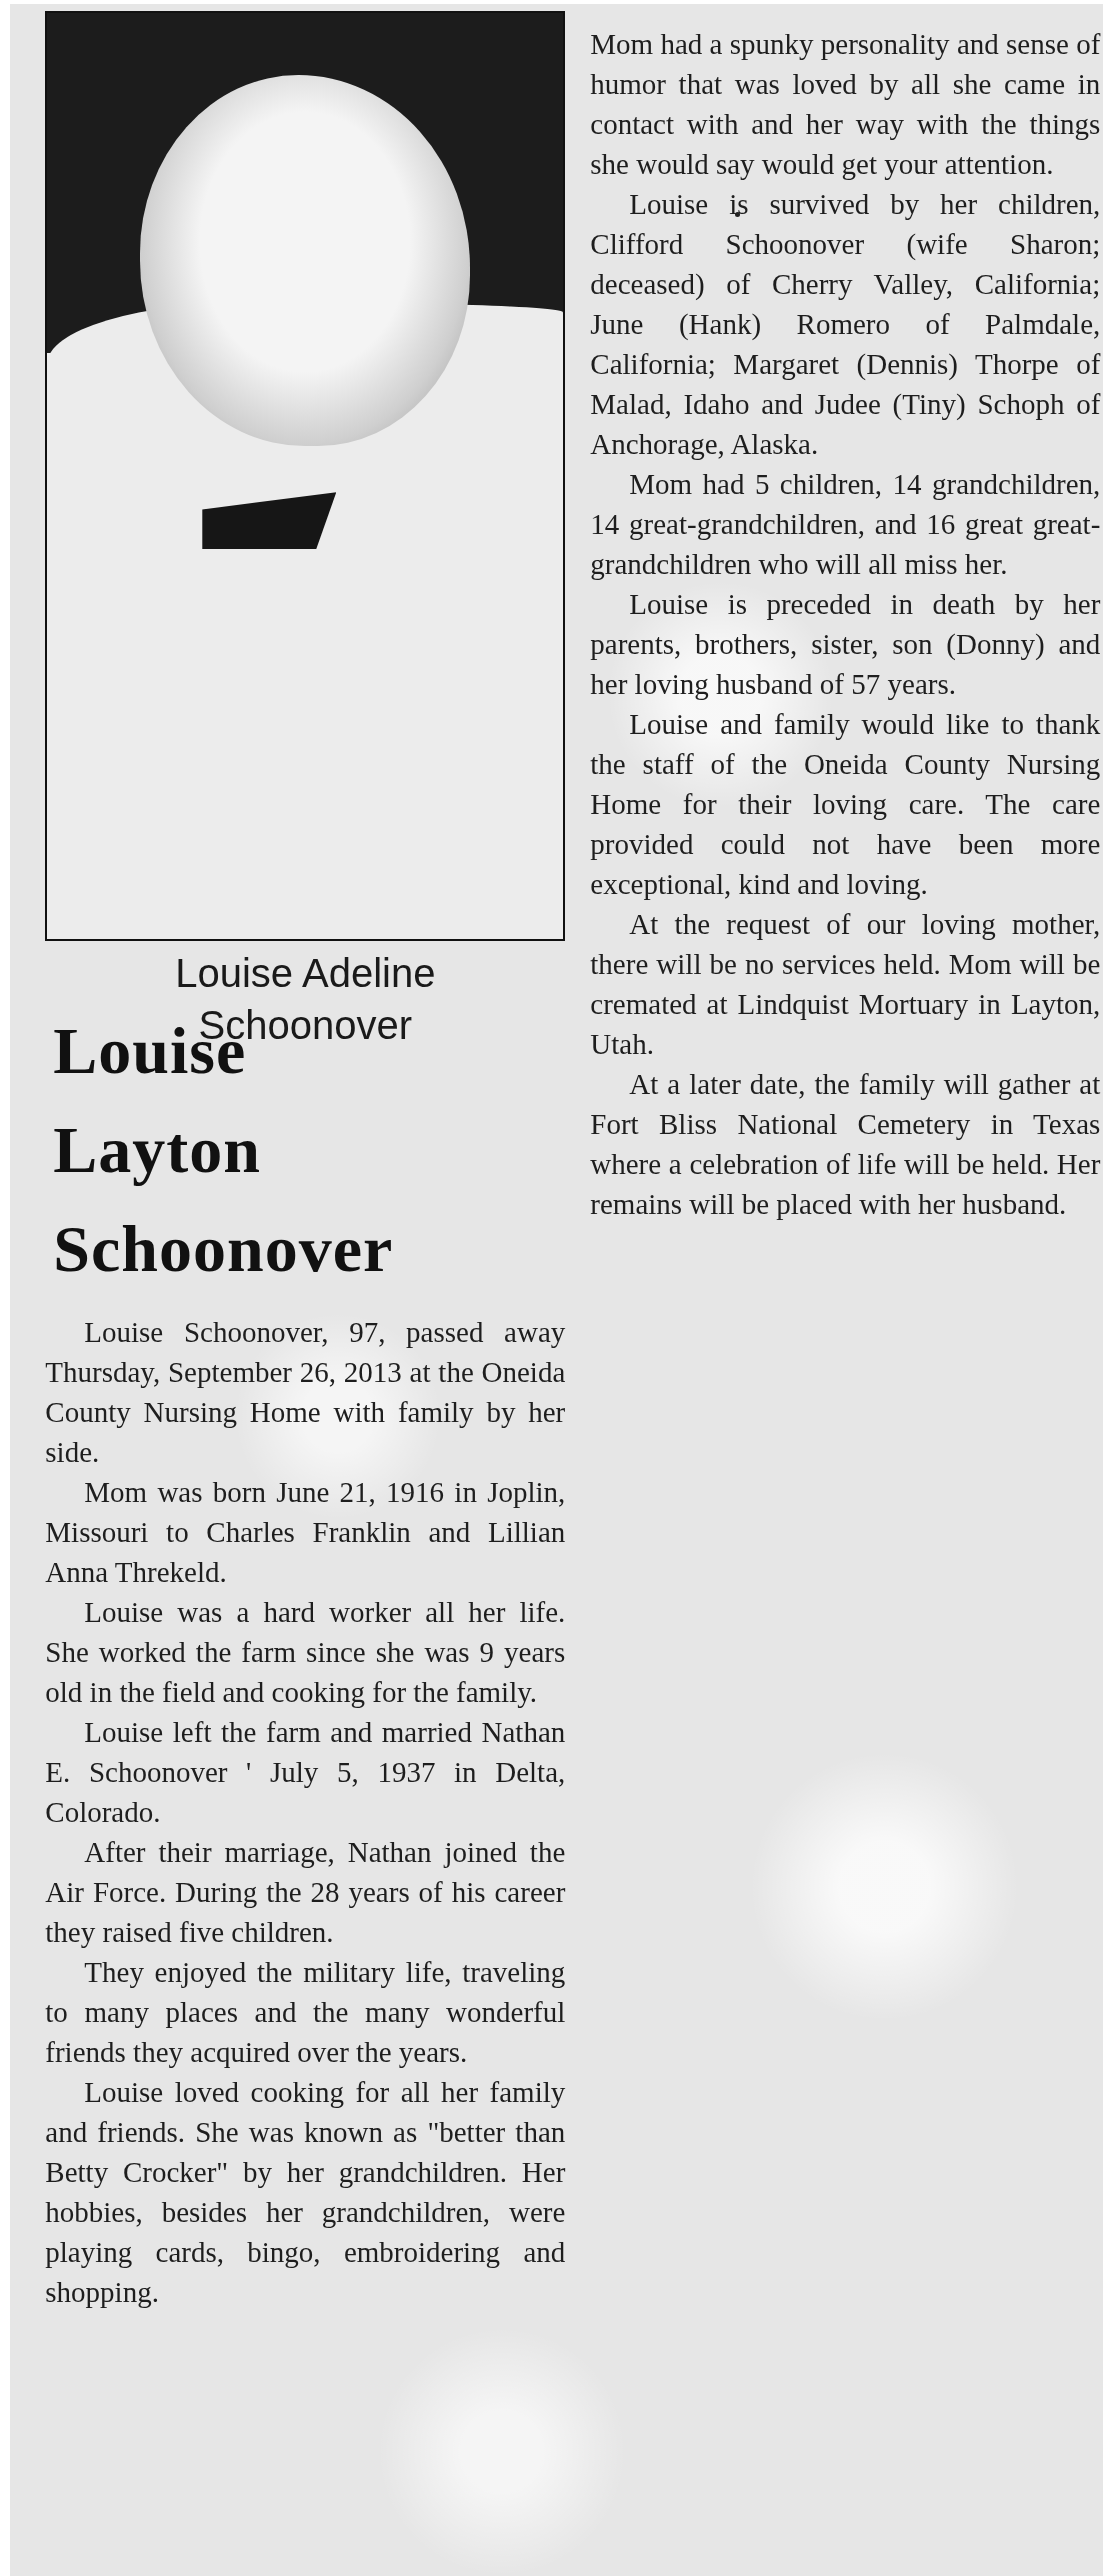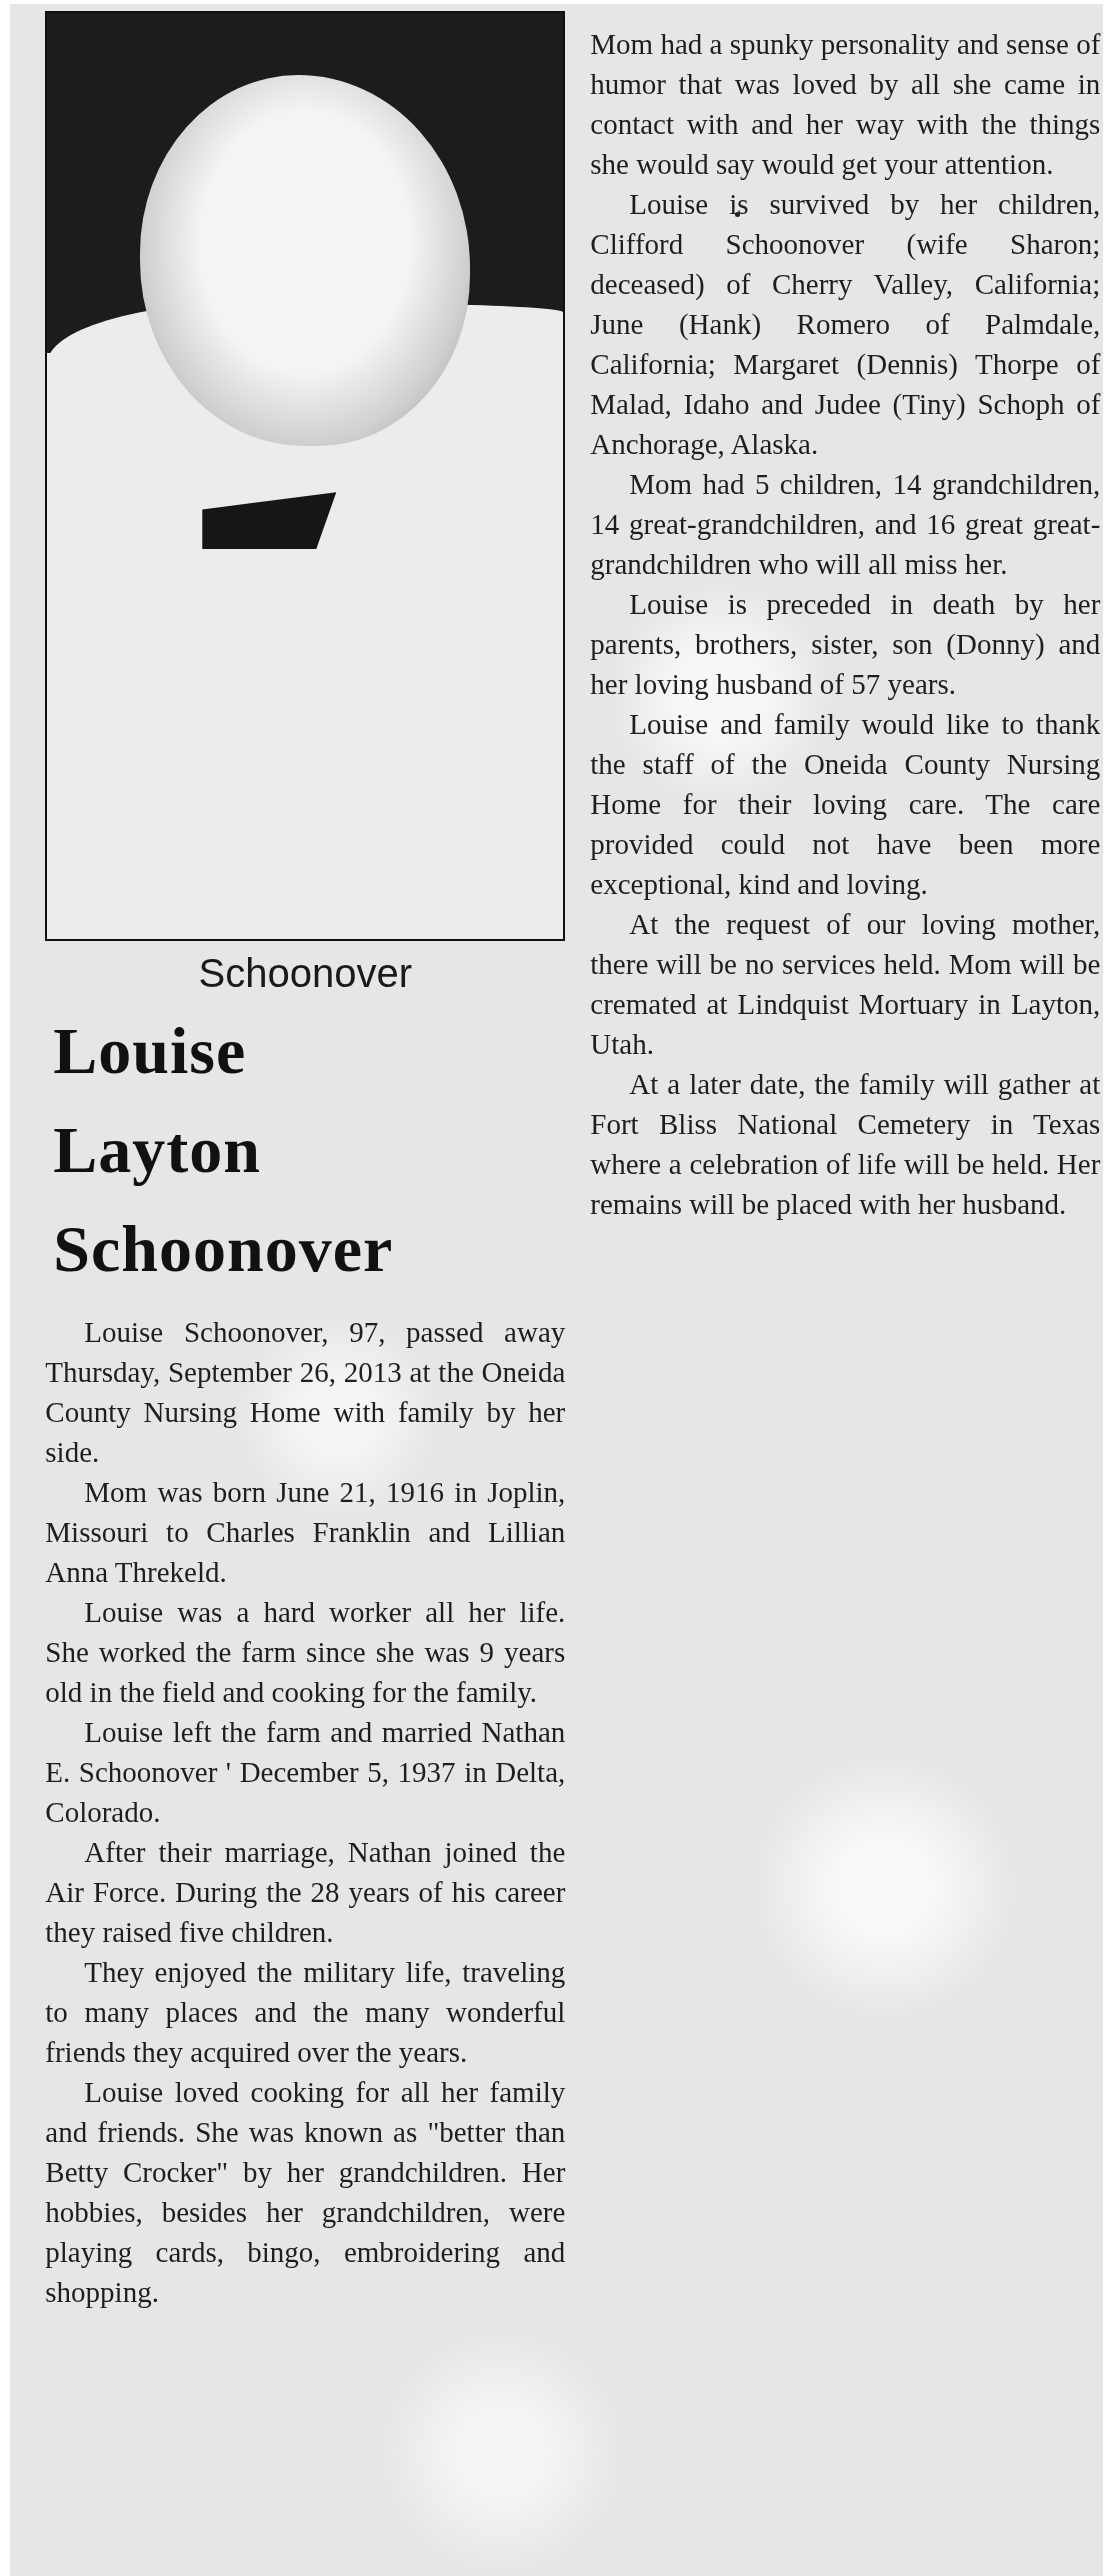--- a/index.html
+++ b/index.html
@@ -137,34 +137,35 @@
 <div class="clipping">
 
   <div class="photo-frame" title="Portrait photograph of Louise Adeline Schoonover">
     <div class="bg-dark"></div>
     <div class="shoulders"></div>
     <div class="head"></div>
     <div class="collar"></div>
   </div>
 
   <div class="photo-caption">
+    <div>Louise Adeline</div>
     <div>Schoonover</div>
   </div>
 
   <div class="headline">
     <div>Louise</div>
     <div>Layton</div>
     <div>Schoonover</div>
   </div>
 
   <div class="left-body body-text">
     <p>Louise Schoonover, 97, passed away Thursday, September 26, 2013 at the Oneida County Nursing Home with family by her side.</p>
     <p>Mom was born June 21, 1916 in Joplin, Missouri to Charles Franklin and Lillian Anna Threkeld.</p>
     <p>Louise was a hard worker all her life. She worked the farm since she was 9 years old in the field and cooking for the family.</p>
-    <p>Louise left the farm and married Nathan E. Schoonover ' December 5, 1937 in Delta, Colorado.</p>
+    <p>Louise left the farm and married Nathan E. Schoonover ' July 5, 1937 in Delta, Colorado.</p>
     <p>After their marriage, Nathan joined the Air Force. During the 28 years of his career they raised five children.</p>
     <p>They enjoyed the military life, traveling to many places and the many wonderful friends they acquired over the years.</p>
     <p>Louise loved cooking for all her family and friends. She was known as "better than Betty Crocker" by her grandchildren. Her hobbies, besides her grandchildren, were playing cards, bingo, embroidering and shopping.</p>
   </div>
 
   <div class="right-body body-text">
     <p class="first">Mom had a spunky personality and sense of humor that was loved by all she came in contact with and her way with the things she would say would get your attention.</p>
     <p>Louise is survived by her children, Clifford Schoonover (wife Sharon; deceased) of Cherry Valley, California; June (Hank) Romero of Palmdale, California; Margaret (Dennis) Thorpe of Malad, Idaho and Judee (Tiny) Schoph of Anchorage, Alaska.</p>
     <p>Mom had 5 children, 14 grandchildren, 14 great-grandchildren, and 16 great great-grandchildren who will all miss her.</p>
     <p>Louise is preceded in death by her parents, brothers, sister, son (Donny) and her loving husband of 57 years.</p>

